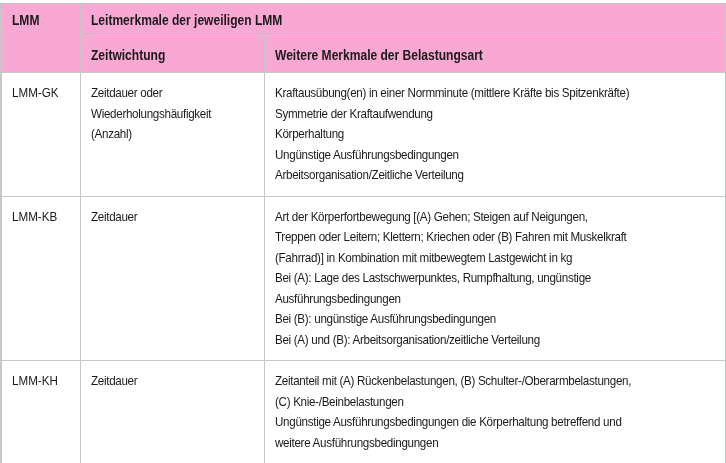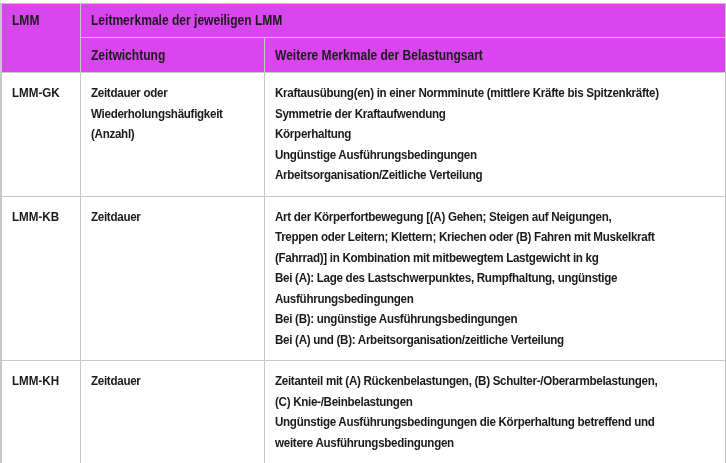--- a/index.html
+++ b/index.html
@@ -1,22 +1,22 @@
 <!DOCTYPE html>
 <html><head>
 <meta charset="utf-8">
 <style>
   html, body { margin:0; padding:0; background:#ffffff; }
   body { width:726px; height:463px; position:relative; overflow:hidden;
          font-family:"Liberation Sans Narrow","Liberation Sans", sans-serif; }
   table { position:absolute; left:0; top:3px; width:725px; border-collapse:collapse;
           table-layout:fixed; font-size:13.5px; color:#1a1a1a; }
   td, th { border:1px solid #c4c8c8; vertical-align:top; text-align:left;
-           padding:0 10px; line-height:20.5px;font-weight:bold; }
-  th { background:#d946ef; font-weight:bold; font-size:14px; }
+           padding:0 10px; line-height:20.5px; }
+  th { background:#f9a8d4; font-weight:bold; font-size:14px; }
   .h1 th { height:34px; padding-top:6px; box-sizing:border-box; }
   .h2 th { height:35px; padding-top:7px; box-sizing:border-box;margin-left:48px; }
   td { padding-top:10px; padding-bottom:10px; }
   .line { display:block; white-space:nowrap; letter-spacing:-0.35px; }
   col.c1 { width:79px; } col.c2 { width:184px; } col.c3 { width:462px; }
   table { border-left:2px solid #c4c8c8; border-right:2px solid #c4c8c8; }
   .narrow { display:inline-block; transform:scaleX(0.86); transform-origin:left center; white-space:nowrap; }
 </style>
 </head>
 <body>

